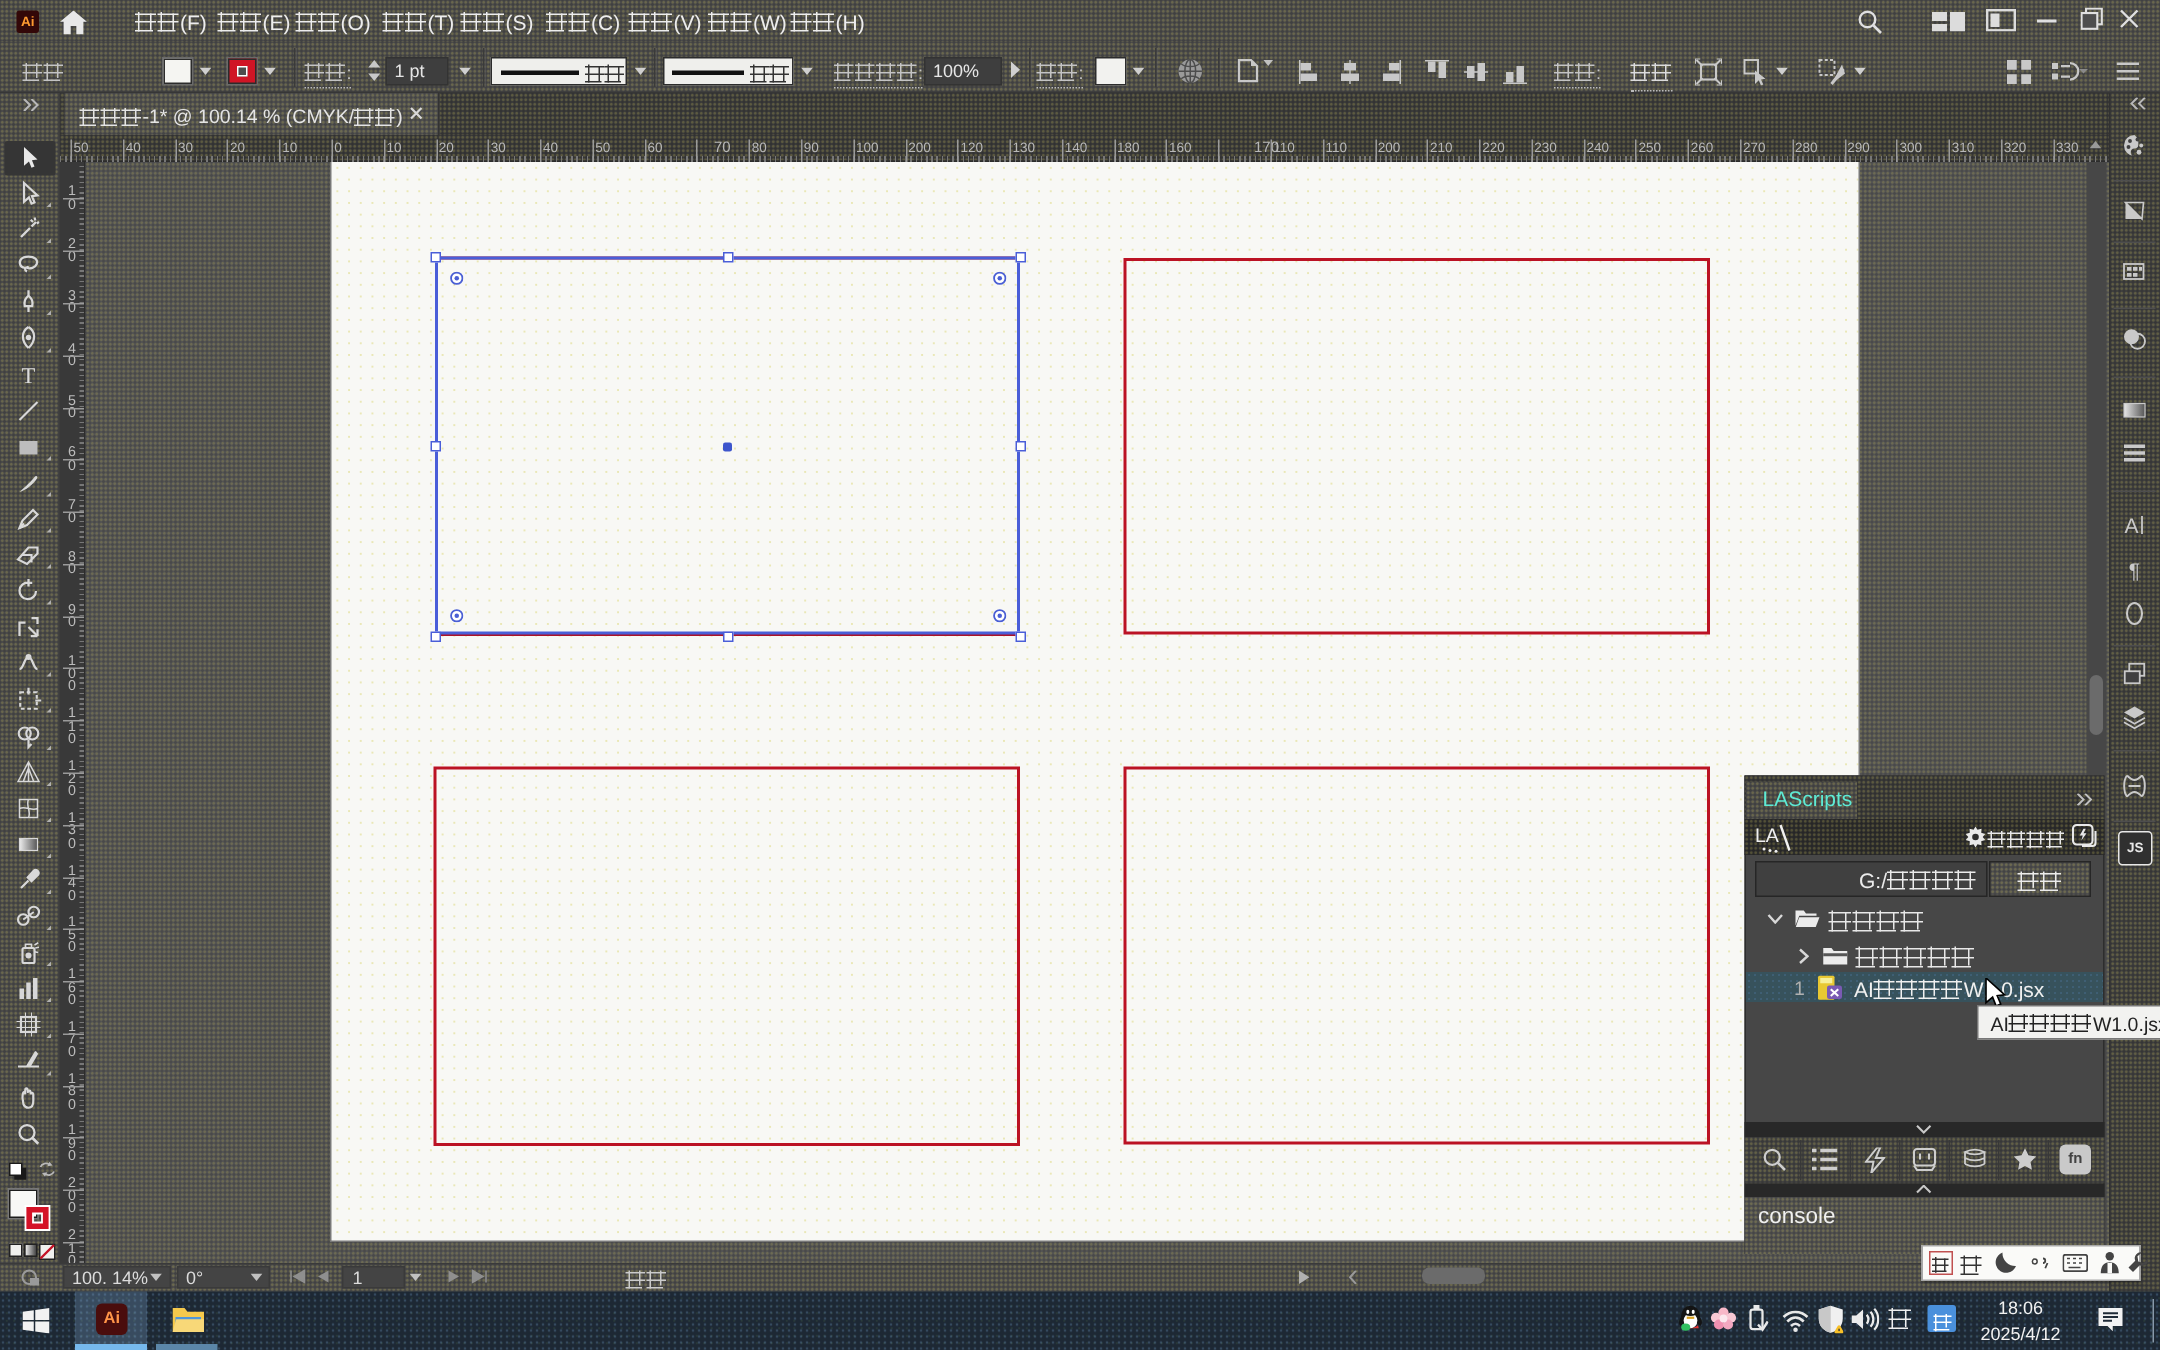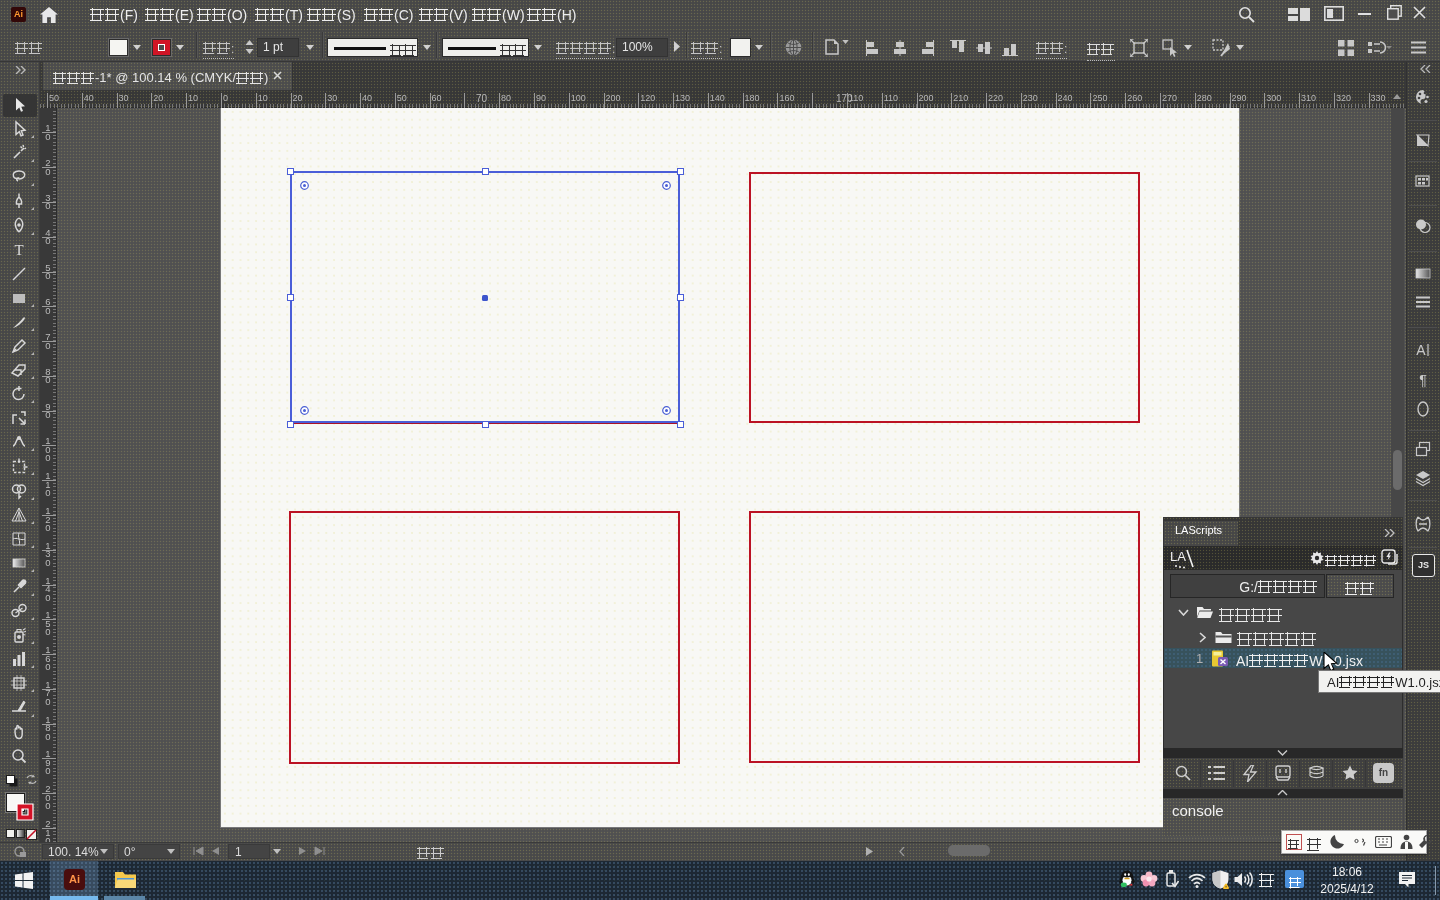--- a/index.html
+++ b/index.html
@@ -680,21 +680,21 @@
 <div class="ab" style="left:1409px;top:205px;width:28px;height:1px;background:#4e4e4e"></div>
 <div class="ab" style="left:1409px;top:251px;width:28px;height:1px;background:#4e4e4e"></div>
 <div class="ab" style="left:1409px;top:327px;width:28px;height:1px;background:#4e4e4e"></div>
 <div class="ab" style="left:1409px;top:430px;width:28px;height:1px;background:#4e4e4e"></div>
 <div class="ab" style="left:1409px;top:500px;width:28px;height:1px;background:#4e4e4e"></div>
 <div class="ab" style="left:1409px;top:547px;width:28px;height:1px;background:#4e4e4e"></div>
 <div class="ab" style="left:1412px;top:554px;width:23px;height:23px;background:#303030;border:1.5px solid #e8e8e8;border-radius:3px;color:#e8e8e8;font-size:9px;font-weight:bold;text-align:center;line-height:21px">JS</div>
 <div class="ab" style="left:1163px;top:517px;width:240px;height:319px;background-color:#474747;border:1px solid #2d2d2d"></div>
 <div class="ab dk" style="left:1163px;top:517px;width:240px;height:29px;background-color:#383838"></div>
 <div class="ab dk" style="left:1164px;top:521px;width:74px;height:25px;background-color:#494949"></div>
-<div class="txt" style="left:1175px;top:524px;font-size:11px;color:#ffffff">LAScripts</div>
+<div class="txt" style="left:1175px;top:524px;font-size:14px;color:#5eead4">LAScripts</div>
 <svg class="ab" style="left:1384px;top:529px" width="11" height="8" viewBox="0 0 11 8">
       <path d="M1 0 L5 4 L1 8 M6 0 L10 4 L6 8" stroke="#c0c0c0" stroke-width="1.3" fill="none"></path>
     </svg>
 <div class="ab dk" style="left:1163px;top:546px;width:240px;height:24px;background-color:#2c2c2c"></div>
 <svg class="ab" style="left:1170px;top:548px" width="30" height="21" viewBox="0 0 30 21">
 <text x="0" y="13" font-size="13" fill="#f0f0f0" font-family="Liberation Sans">LA</text>
 <line x1="17" y1="2" x2="23" y2="19" stroke="#f0f0f0" stroke-width="1.6"></line>
 <circle cx="6" cy="18" r="1" fill="#f0f0f0"></circle>
       <circle cx="10" cy="19" r="1" fill="#f0f0f0"></circle>
       <circle cx="14" cy="19.5" r="1" fill="#f0f0f0"></circle>

